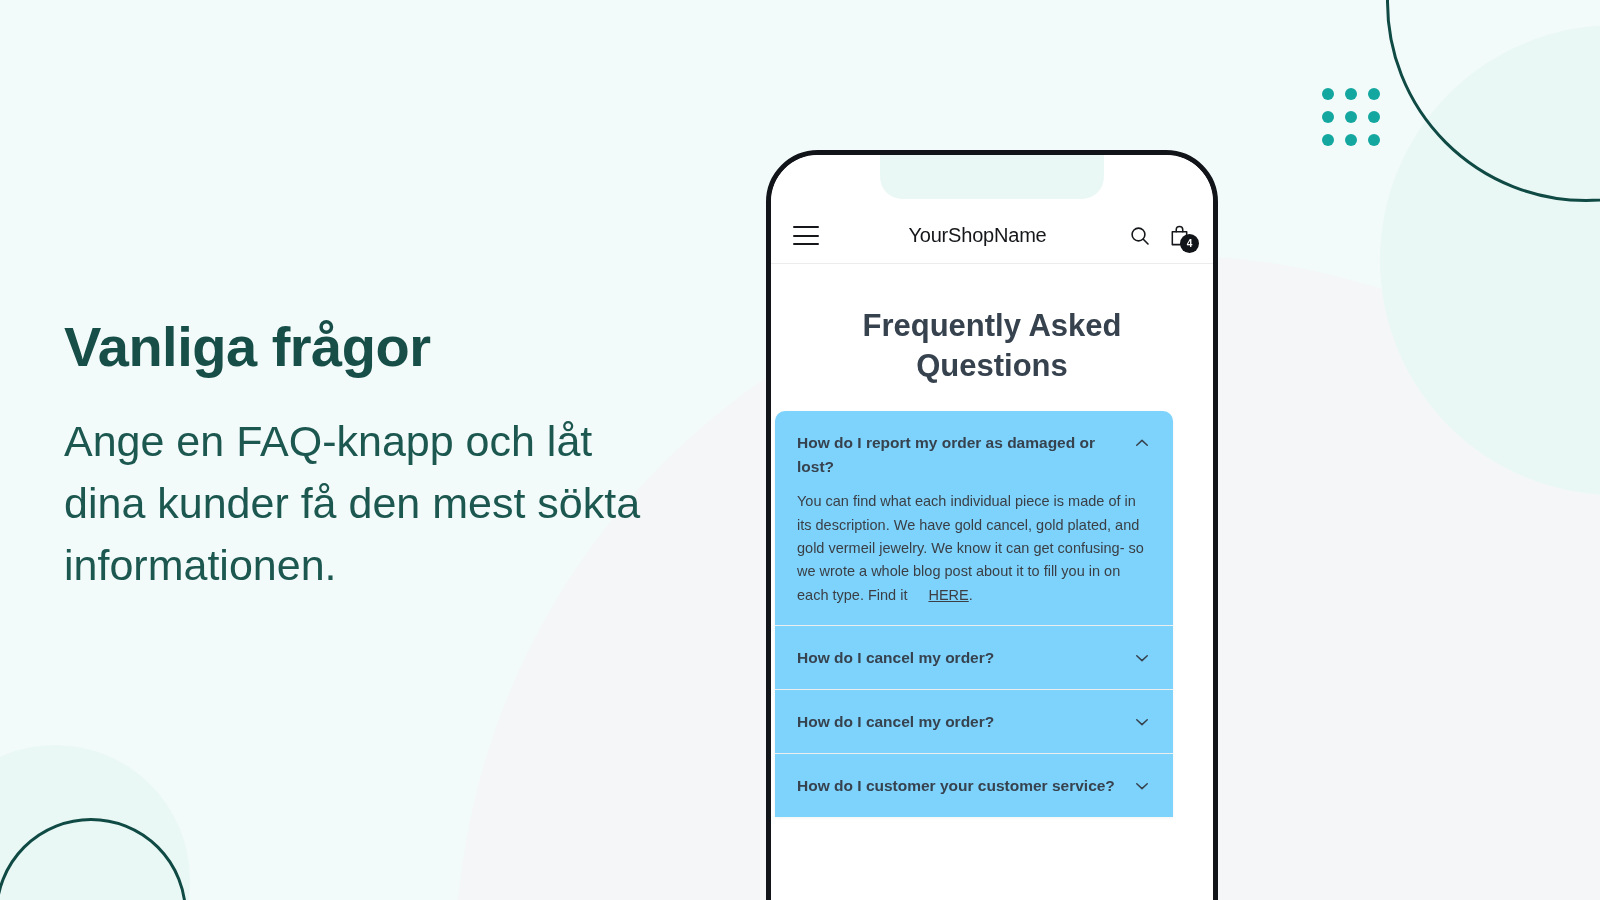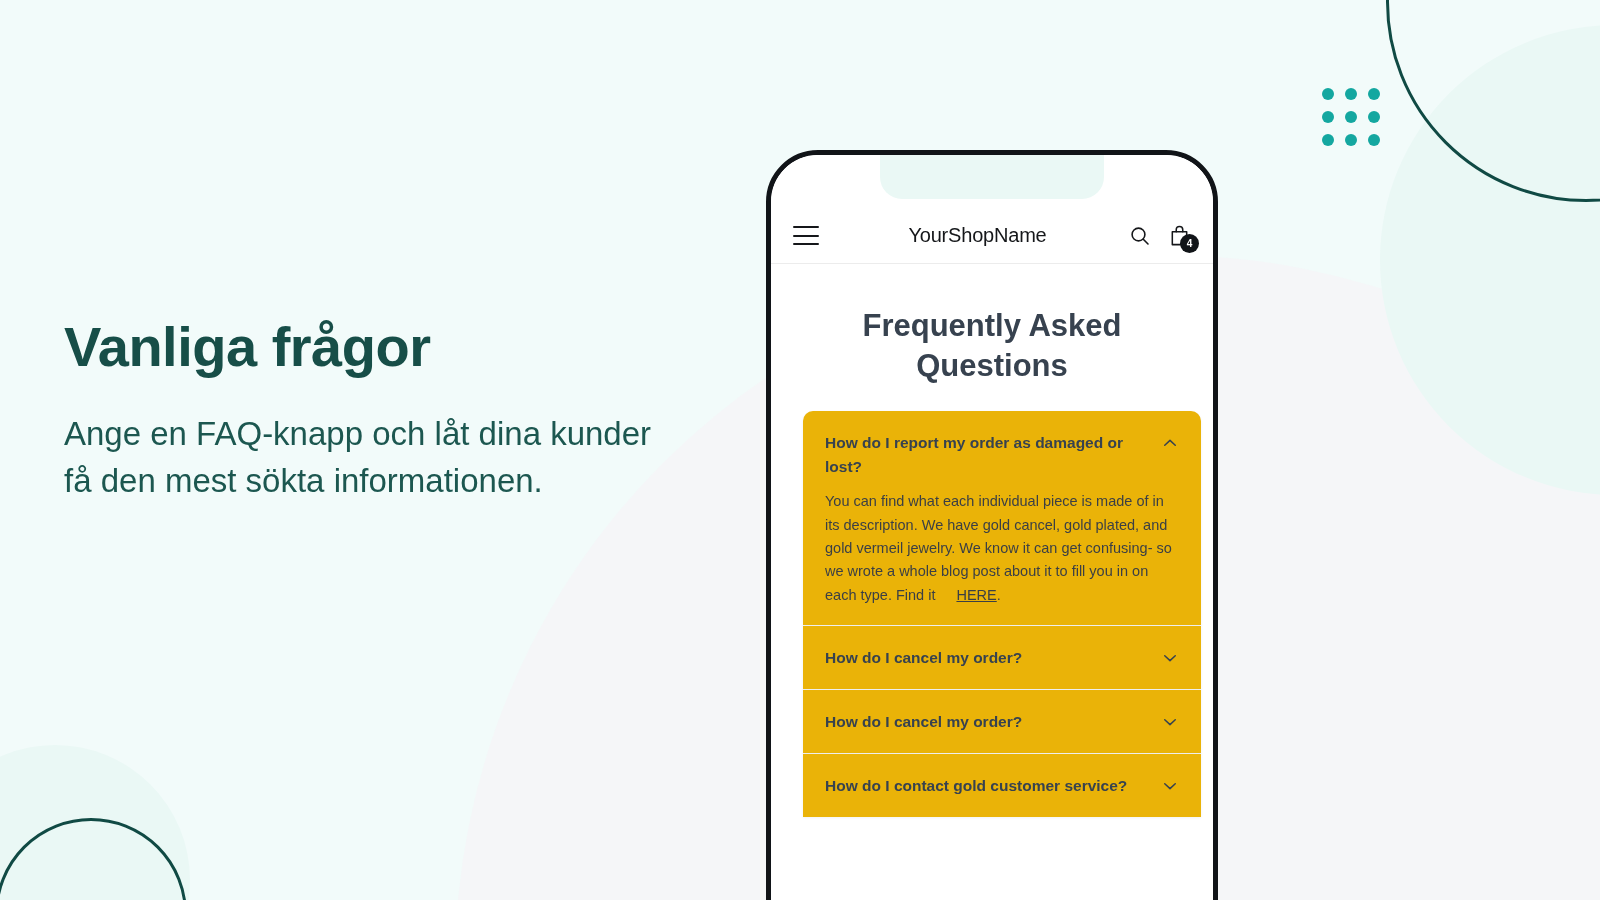--- a/index.html
+++ b/index.html
@@ -81,21 +81,21 @@
   }
   .headline {
     font-size:56px;
     font-weight:700;
     letter-spacing:-.5px;
     color:#174e48;
     line-height:1.1;
   }
   .subcopy {
     margin-top:32px;
-    font-size:33px;
+    font-size:43px;
     font-weight:400;
     line-height:1.45;
     color:#1c5750;
   }
 
   
   .phone {
     position:absolute;
     left:766px; top:150px;
     width:452px; height:800px;
@@ -189,23 +189,23 @@
     font-size:31px;
     font-weight:700;
     line-height:1.3;
     color:#37424f;
     margin-top:26px;
   }
 
   
   .faq-list {
     position:absolute;
-    left:32px; top:256px;
+    left:4px; top:256px;
     width:calc(100% - 44px);
-    background:#eab308;
+    background:#7dd3fc;
     border-radius:10px 10px 0 0;
     box-shadow:0 1px 3px rgba(20,30,40,.06);
     overflow:hidden;
   }
   .faq-item {
     border-bottom:1px solid #eeeeee;
     padding:20px 22px 18px 22px;
     cursor:pointer;
   }
   .faq-item:last-child { border-bottom:none; }
@@ -330,21 +330,21 @@
             <span class="chev">
               <svg width="18" height="18" viewBox="0 0 24 24" fill="none" stroke="#37424f" stroke-width="2" stroke-linecap="round" stroke-linejoin="round">
                 <polyline points="5,9 12,15.5 19,9"></polyline>
               </svg>
             </span>
           </div>
         </div>
 
         <div class="faq-item">
           <div class="faq-row">
-            <div class="faq-q">How do I contact gold customer service?</div>
+            <div class="faq-q">How do I customer your customer service?</div>
             <span class="chev">
               <svg width="18" height="18" viewBox="0 0 24 24" fill="none" stroke="#37424f" stroke-width="2" stroke-linecap="round" stroke-linejoin="round">
                 <polyline points="5,9 12,15.5 19,9"></polyline>
               </svg>
             </span>
           </div>
         </div>
 
 
       </div>

